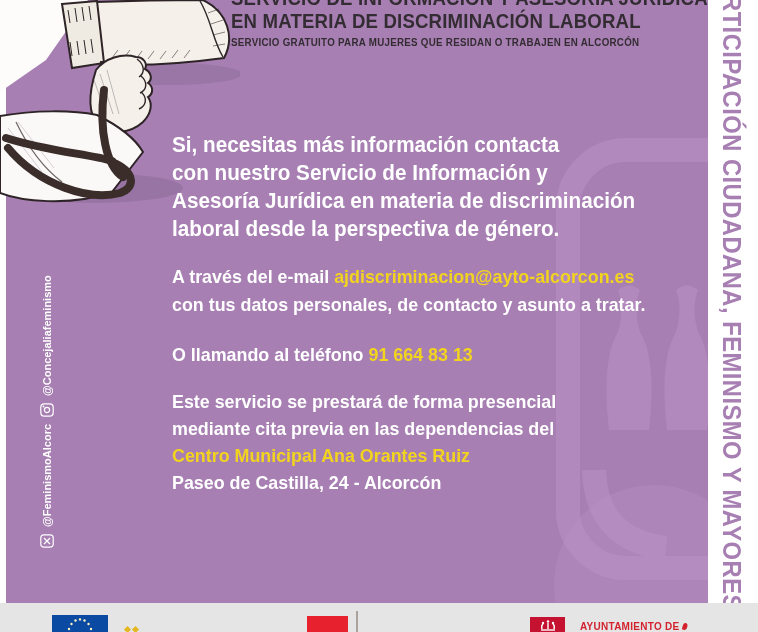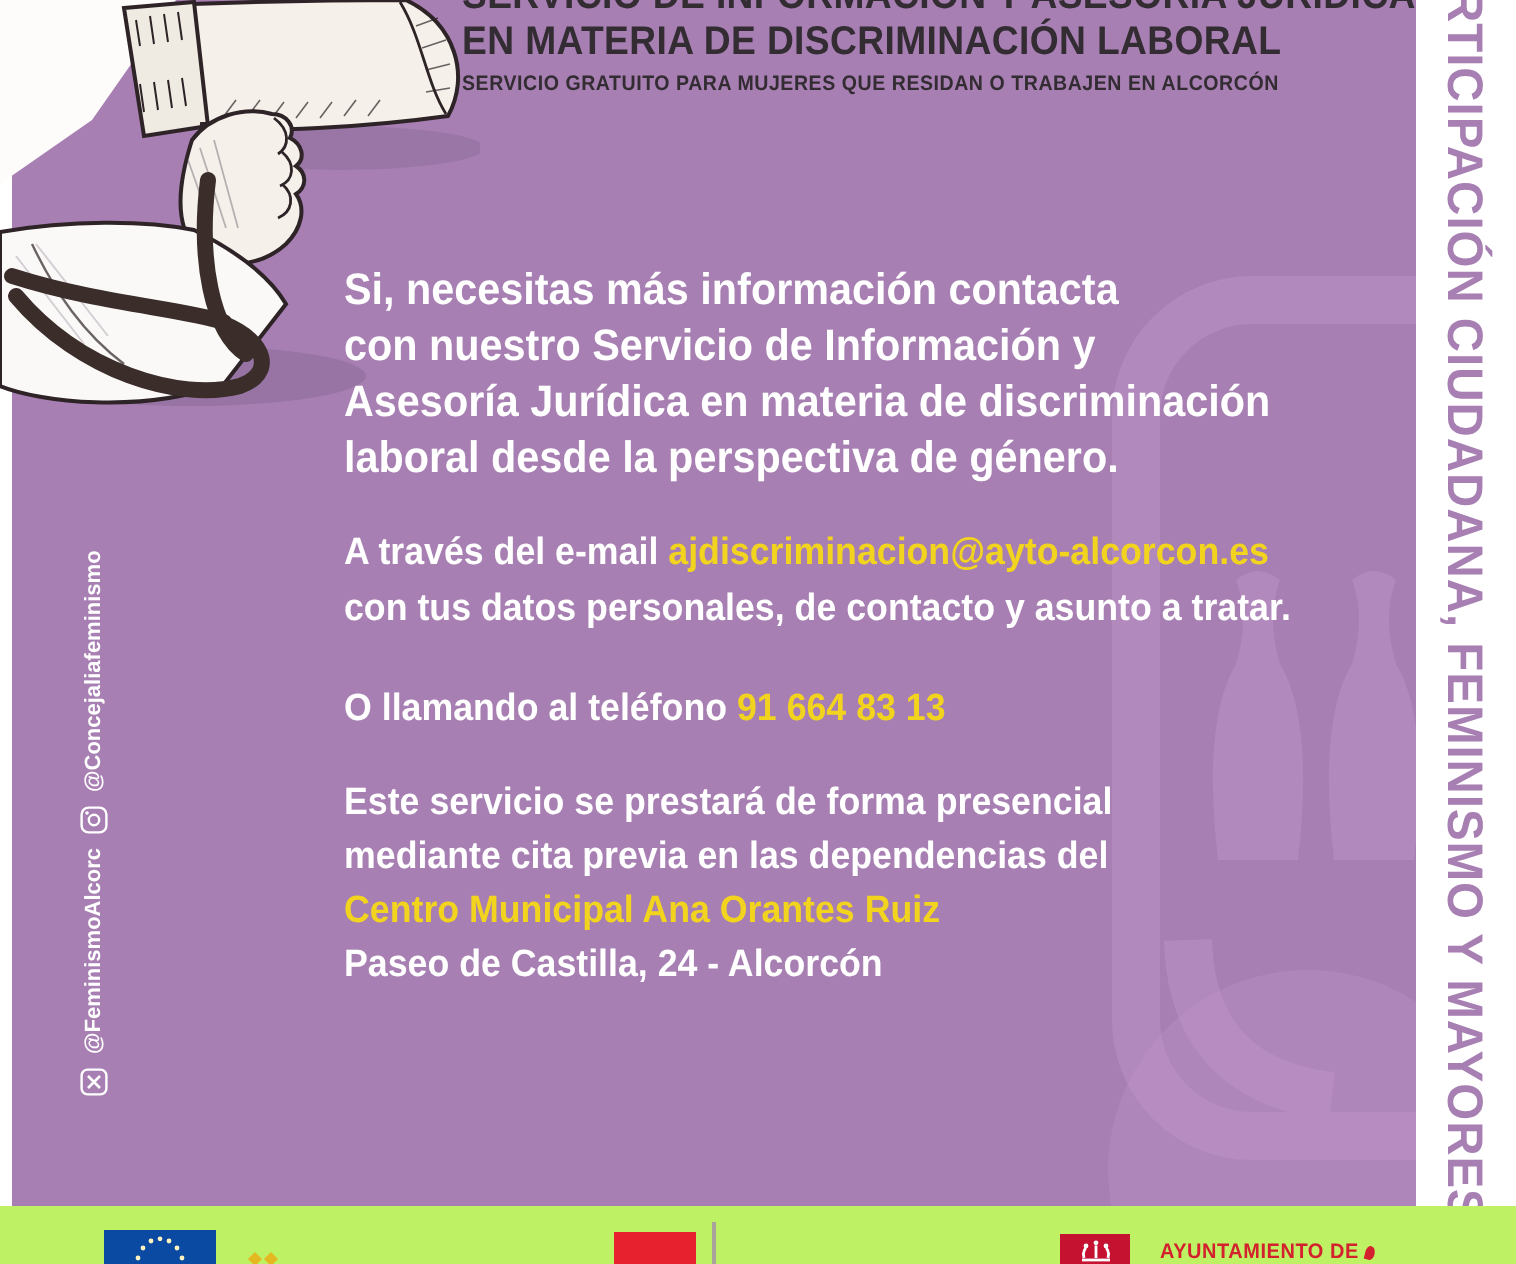--- a/index.html
+++ b/index.html
@@ -25,21 +25,21 @@
 
   
   .social{ position:absolute; left:40px; top:548px; transform:rotate(-90deg); transform-origin:0 0; display:flex; align-items:center; gap:7px; color:#ffffff; font-size:11px; font-weight:bold; white-space:nowrap; }
   .social svg{ display:block; }
 
   
   .right-band{ position:absolute; left:708px; top:0; width:50px; height:632px; background:#ffffff; }
   .vertical-text{ position:absolute; top:-6px; left:9px; writing-mode:vertical-rl; color:#a77fb2; font-weight:bold; font-size:25px; letter-spacing:.5px; transform:scaleY(.95); transform-origin:top left; white-space:nowrap; }
 
   
-  .footer{ position:absolute; left:0; top:603px; width:758px; height:29px; background:#bef264; }
+  .footer{ position:absolute; left:0; top:603px; width:758px; height:29px; background:#e5e5e5; }
   .eu-flag{ position:absolute; left:52px; top:12px; width:56px; height:17px; background:#0b4aa2; }
   .mini-star{ position:absolute; top:24px; width:5px; height:5px; background:#e3b820; transform:rotate(45deg); }
   .ms1{ left:125px; } .ms2{ left:133px; }
   .red-box{ position:absolute; left:307px; top:13px; width:41px; height:19px; background:#e8212e; }
   .footer-divider{ position:absolute; left:356px; top:8px; width:2px; height:21px; background:#aaa39d; }
   .crown-box{ position:absolute; left:530px; top:14px; width:35px; height:15px; background:#c41230; display:flex; align-items:flex-end; justify-content:center; }
   .ayto{ position:absolute; left:580px; top:17px; color:#d3222e; font-weight:bold; font-size:10.5px; letter-spacing:.3px; transform:scaleX(.95); transform-origin:0 0; white-space:nowrap; display:flex; align-items:flex-start; gap:3px; }
   .logo-comma{ display:inline-block; width:5px; height:7px; background:#d3222e; border-radius:50% 50% 50% 0; transform:rotate(14deg); margin-top:3px; }
 
   .illustration{ position:absolute; left:0; top:0; }

